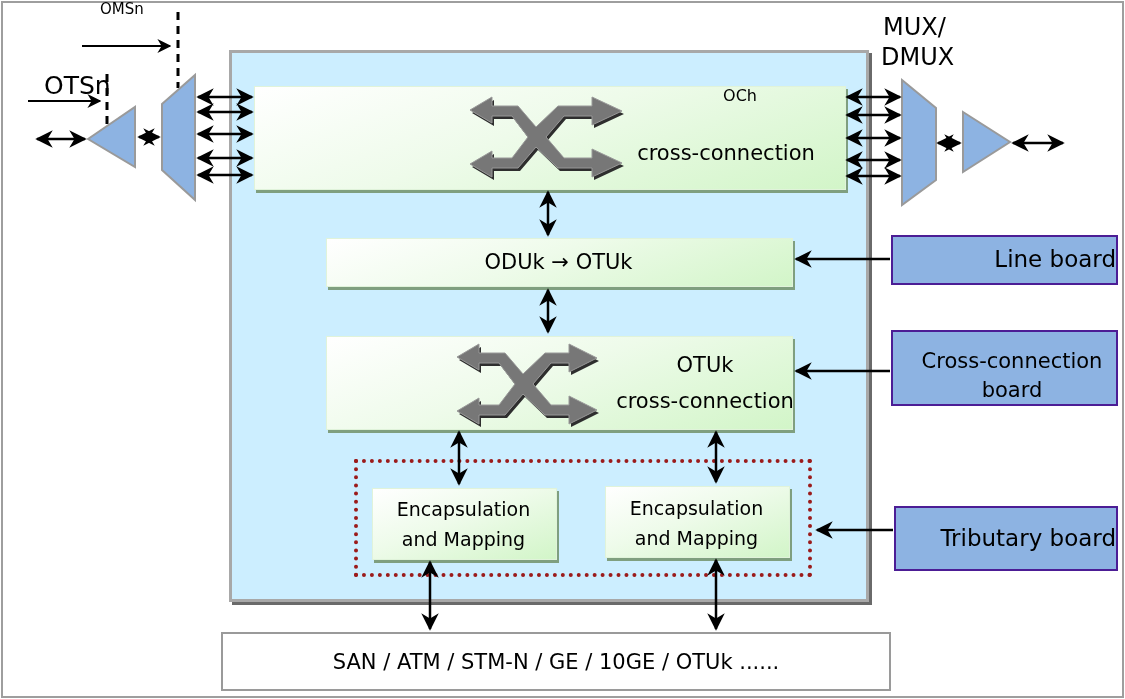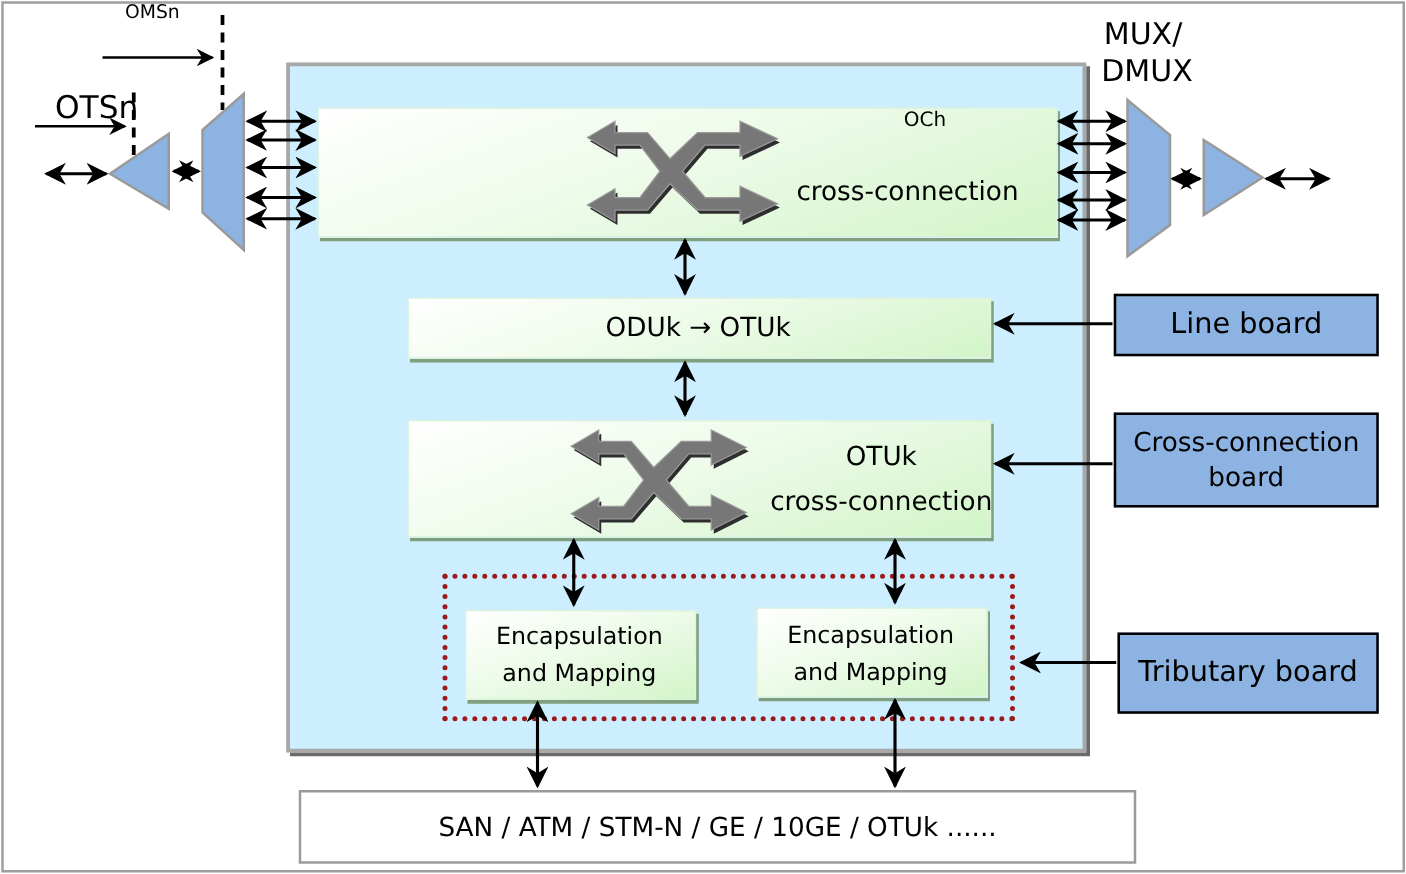--- a/index.html
+++ b/index.html
@@ -6,26 +6,26 @@
     body { width: 1125px; height: 699px; position: relative; overflow: hidden;
            font-family: "DejaVu Sans", sans-serif; color: #000; }
     .frame { position: absolute; left: 1px; top: 1px; width: 1119px; height: 693px;
              border: 2px solid #9e9e9e; background: #fff; }
     .ne { position: absolute; left: 229px; top: 50px; width: 634px; height: 546px;
           background: #cceeff; border: 3px solid #a8a8a8;
           box-shadow: 3px 3px 0 #6a6a6a; }
     .gbox { position: absolute; background: linear-gradient(160deg, #ffffff 0%, #eefbea 45%, #d2f5c8 100%);
             border: 1px solid #e0f3da; box-shadow: 2px 3px 0 #7f9f7f; }
     .txt { position: absolute; text-align: center; white-space: nowrap; line-height: 1.3; }
-    .board { position: absolute; background: #8db3e2; border: 2px solid #000000;
-             text-align: center; display: flex; align-items: center; justify-content: center;
-             font-size: 23px; line-height: 1.35; }
+    .board { position: absolute; background: #8db3e2; border: 2px solid #4c1d95;
+             text-align: center; display: flex; align-items: center; justify-content: flex-end;
+             font-size: 23px; line-height: 1.35; padding-left: 15px; }
     .dotted { position: absolute; left: 354px; top: 459px; width: 458px; height: 118px;
               border: 4px dotted #9b1b1b; box-sizing: border-box; }
-    .bottombox { position: absolute; left: 239px; top: 632px; width: 666px; height: 55px;
+    .bottombox { position: absolute; left: 221px; top: 632px; width: 666px; height: 55px;
                  border: 2px solid #9a9a9a; background: #fff; display: flex; align-items: center;
                  justify-content: center; font-size: 21px; }
     svg.overlay { position: absolute; left: 0; top: 0; }
   </style>
 </head>
 <body>
 
 <div class="frame"></div>
 
 <div class="ne"></div>

